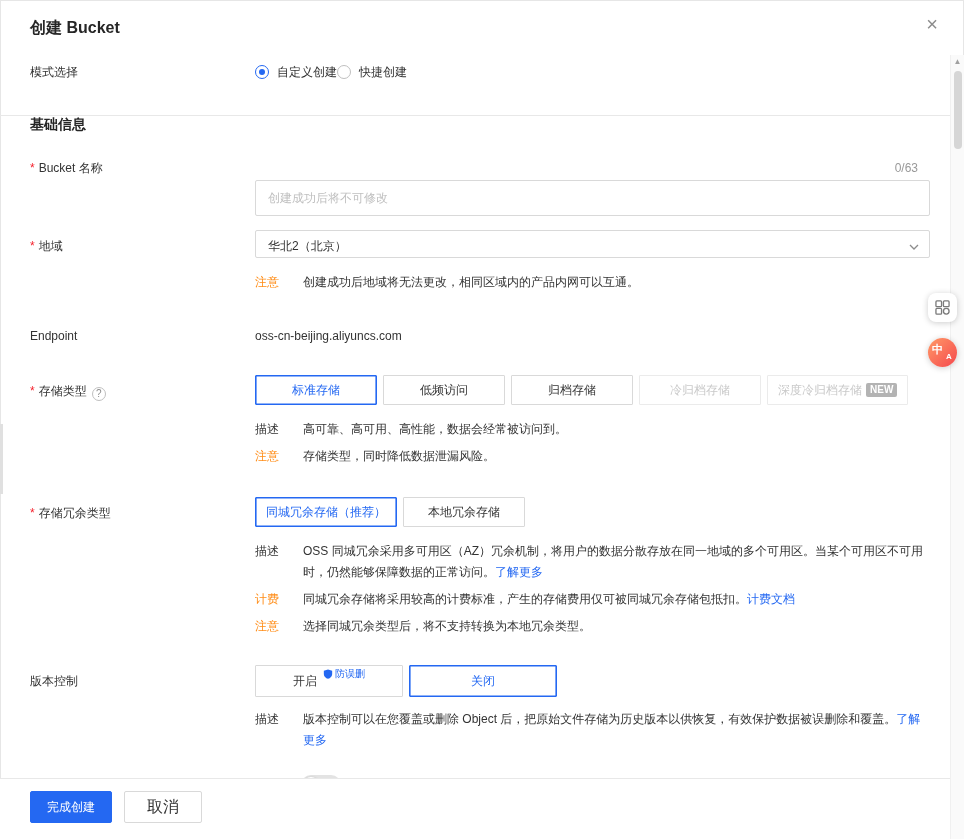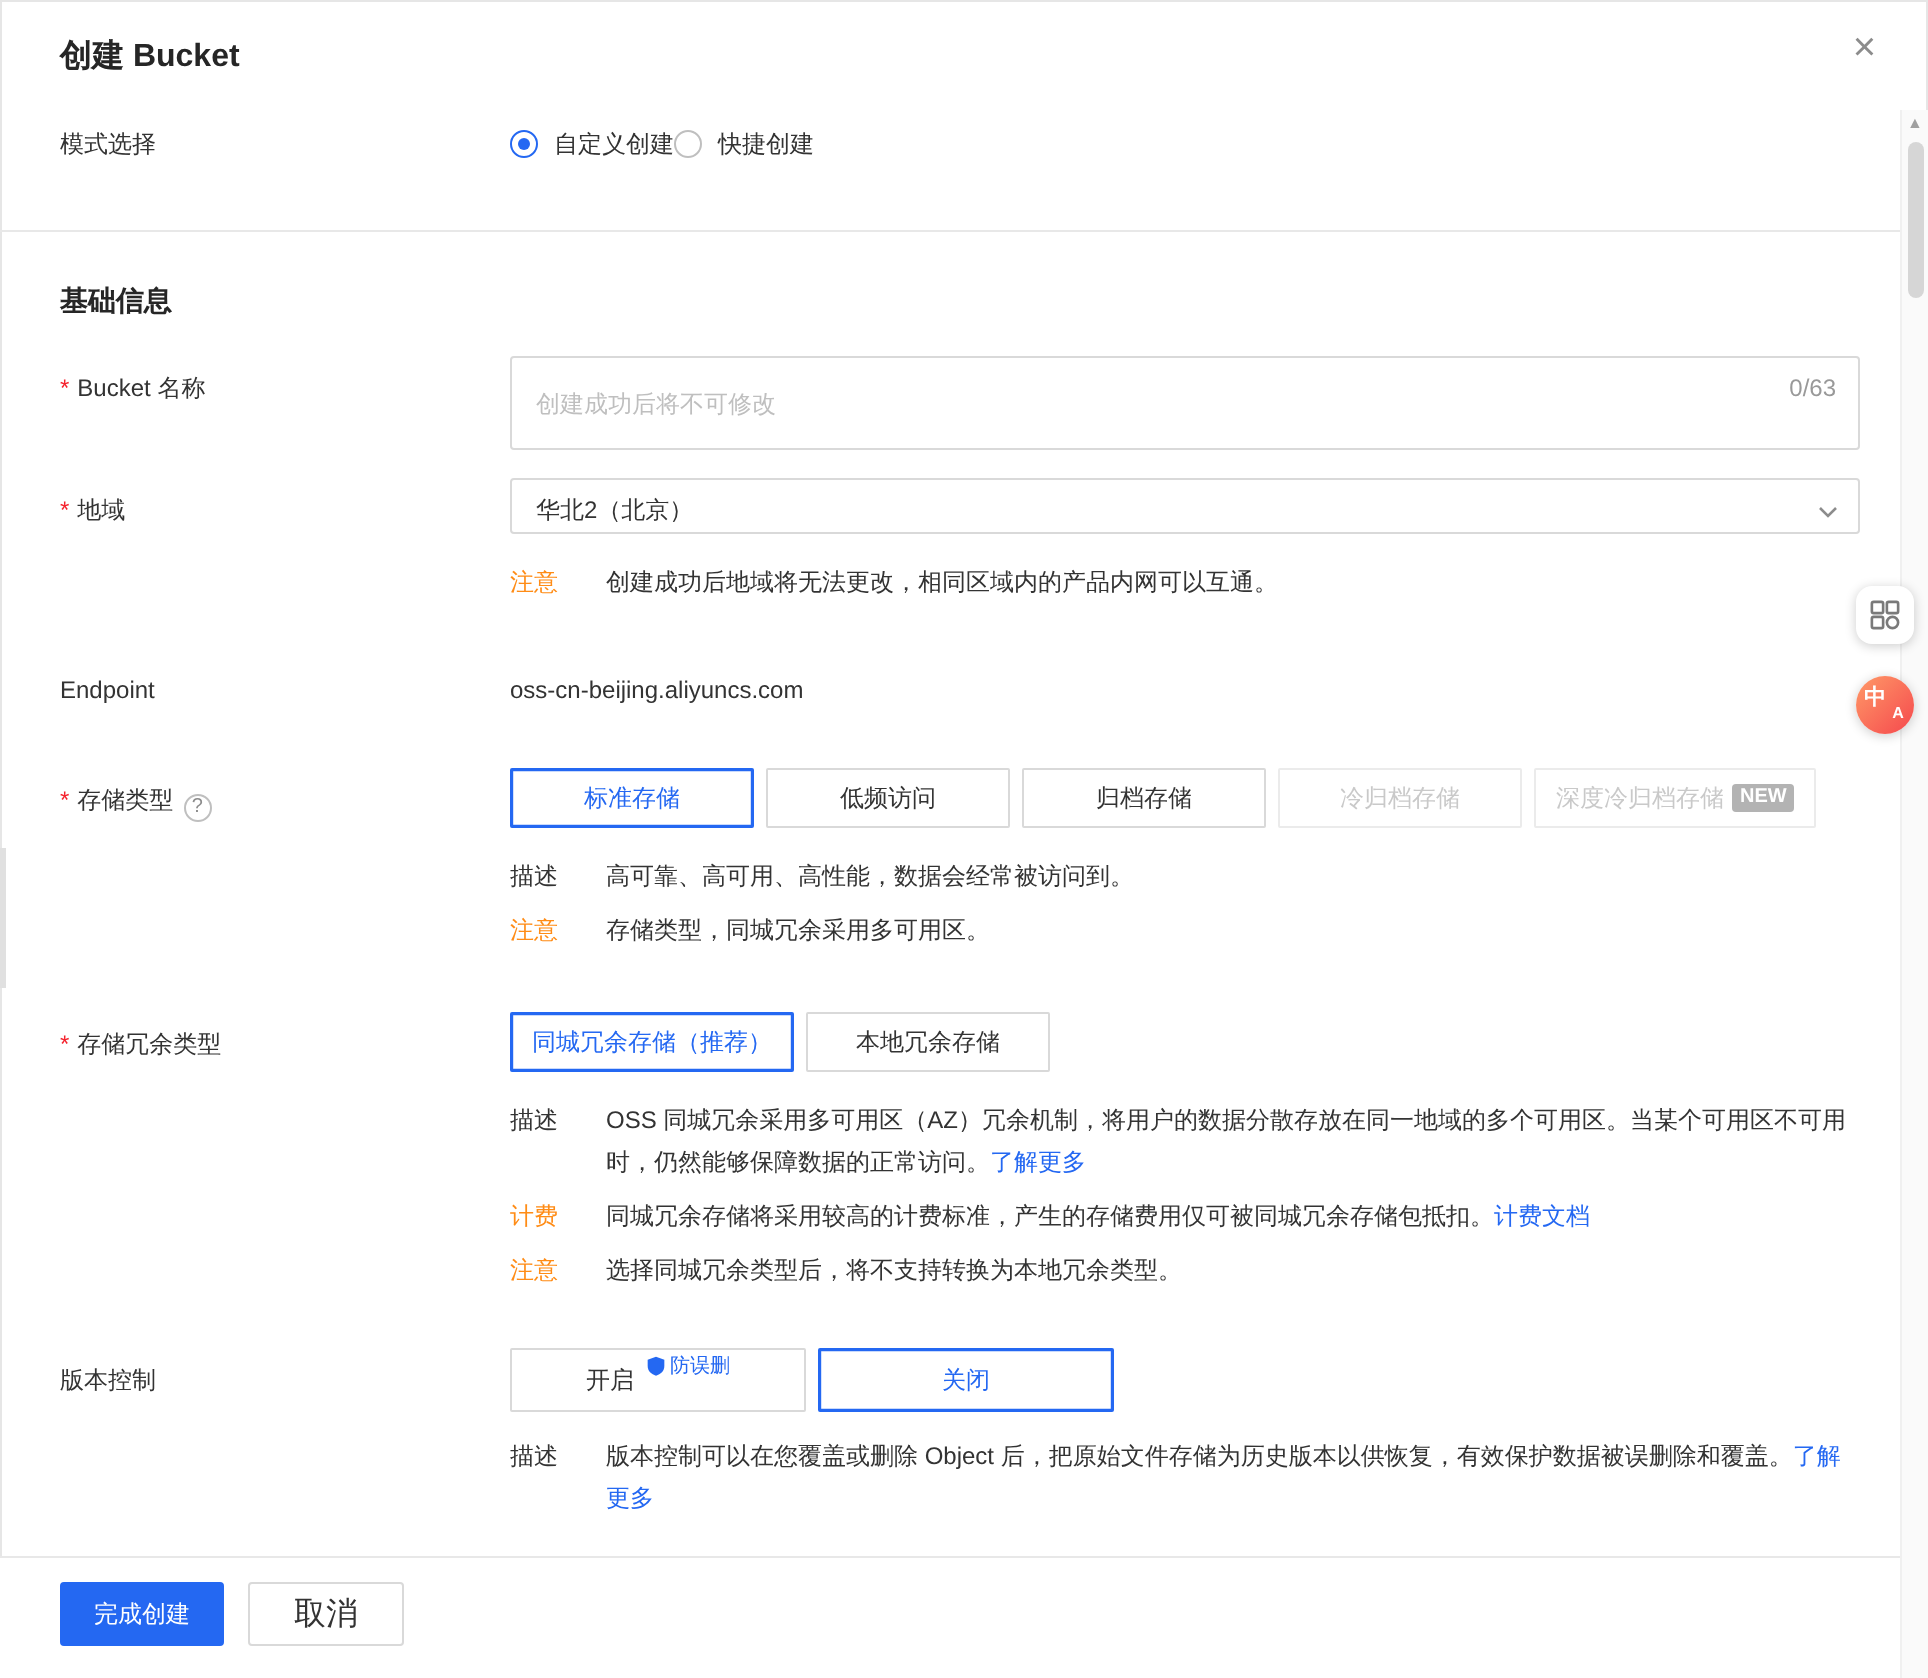--- a/index.html
+++ b/index.html
@@ -14,32 +14,32 @@
   .dialog-title { font-size: 16px; font-weight: 600; color: #262626; }
   .close { position: absolute; top: 14px; right: 26px; font-size: 20px; color: #8c8c8c; cursor: pointer; line-height: 1; }
 
   .form-row { display: flex; align-items: flex-start; }
   .form-label { width: 225px; flex: none; color: #333; line-height: 18px; }
   .ctl > .form-label { line-height: 32px; }
   .form-content { flex: 1; min-width: 0; }
   .req { color: #f5222d; margin-right: 4px; }
 
   .divider { border: none; border-top: 1px solid #e8e8e8; margin: 34px -34px 0 -30px; }
-  .section-title { font-size: 14px; font-weight: bold; color: #262626; margin-top: 26px; }
+  .section-title { font-size: 14px; font-weight: bold; color: #262626; }
 
   
   .radio-group { display: flex; }
   .radio { display: inline-flex; align-items: center; gap: 8px; cursor: pointer; line-height: 18px; }
   .radio-dot { width: 14px; height: 14px; border: 1px solid #bfbfbf; border-radius: 50%; background: #fff; position: relative; flex: none; }
   .radio-dot.checked { border-color: #2468F2; }
   .radio-dot.checked::after { content: ""; position: absolute; inset: 3px; border-radius: 50%; background: #2468F2; }
 
   
   .input-wrap { position: relative; }
-  .text-input { width: 100%; height: 47px; border: 1px solid #d9d9d9; border-radius: 2px; padding: 0 52px 0 12px; font-size: 12px; color: #701a75; outline: none; font-family: inherit; }
+  .text-input { width: 100%; height: 36px; border: 1px solid #d9d9d9; border-radius: 2px; padding: 0 52px 0 12px; font-size: 12px; color: #701a75; outline: none; font-family: inherit; margin-top: 28px; }
   .text-input::placeholder { color: #bfbfbf; }
   .counter { position: absolute; right: 12px; top: 0; line-height: 32px; color: #999; }
 
   
   .select { position: relative; height: 28px; border: 1px solid #d9d9d9; border-radius: 2px; line-height: 30px; padding: 0 28px 0 12px; cursor: pointer; background: #fff; color: #333; }
   .chevron { position: absolute; right: 10px; top: 11px; width: 10px; height: 10px; }
 
   
   .opt-group { display: flex; gap: 6px; }
   .opt-btn { min-width: 122px; height: 30px; display: inline-flex; align-items: center; justify-content: center; border: 1px solid #d9d9d9; background: #fff; color: #333; font-size: 12px; cursor: pointer; padding: 0 10px; border-radius: 1px; font-family: inherit; }
@@ -179,21 +179,21 @@
         <span class="badge-new">NEW</span>
       </button>
     </div>
   </div>
   <div class="note-row mt12">
     <span class="note-prefix">描述</span>
     <span class="note-text">高可靠、高可用、高性能，数据会经常被访问到。</span>
   </div>
   <div class="note-row mt6">
     <span class="note-prefix warn">注意</span>
-    <span class="note-text">存储类型，同城冗余采用多可用区。</span>
+    <span class="note-text">存储类型，同时降低数据泄漏风险。</span>
   </div>
 
   <div class="form-row ctl row-redundancy">
     <div class="form-label">
       <span class="req">*</span><span>存储冗余类型</span>
     </div>
     <div class="form-content opt-group">
       <button class="opt-btn selected">
           <span>同城冗余存储（推荐）</span>
         </button>

